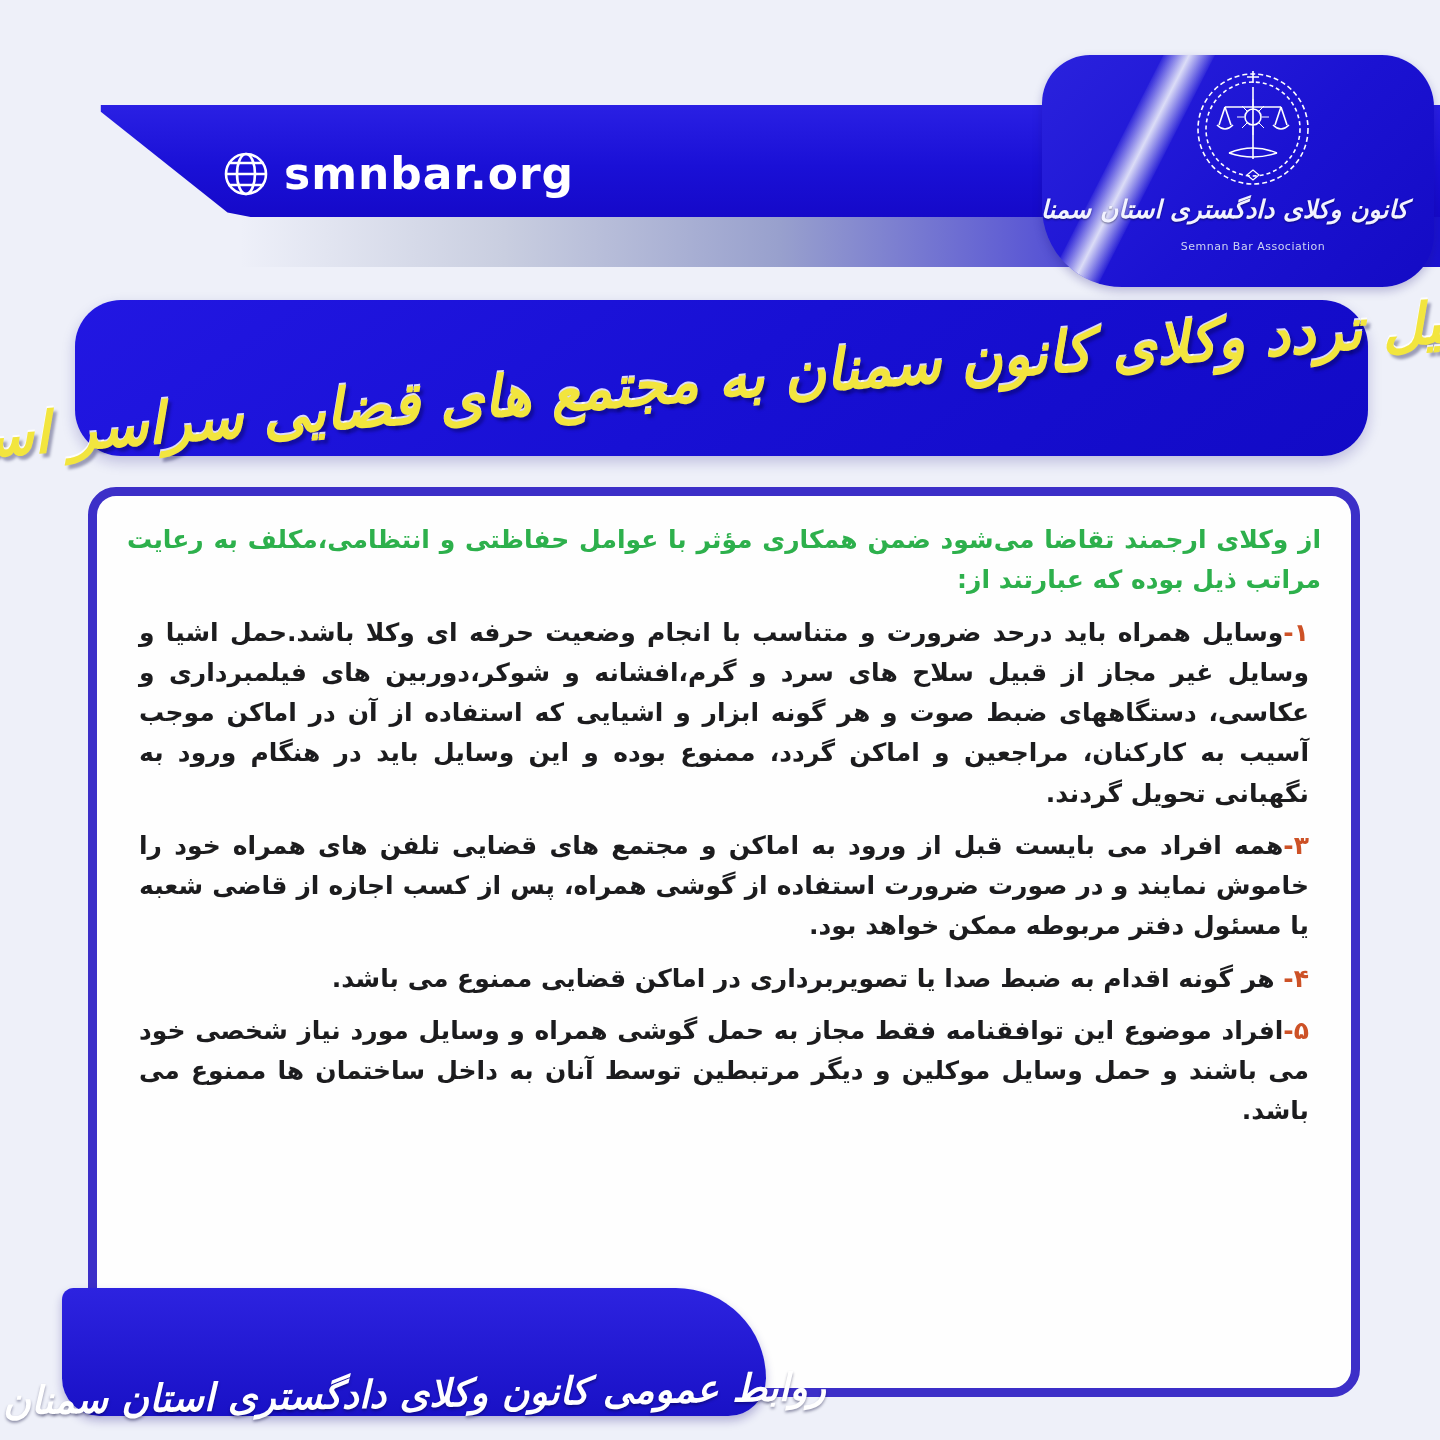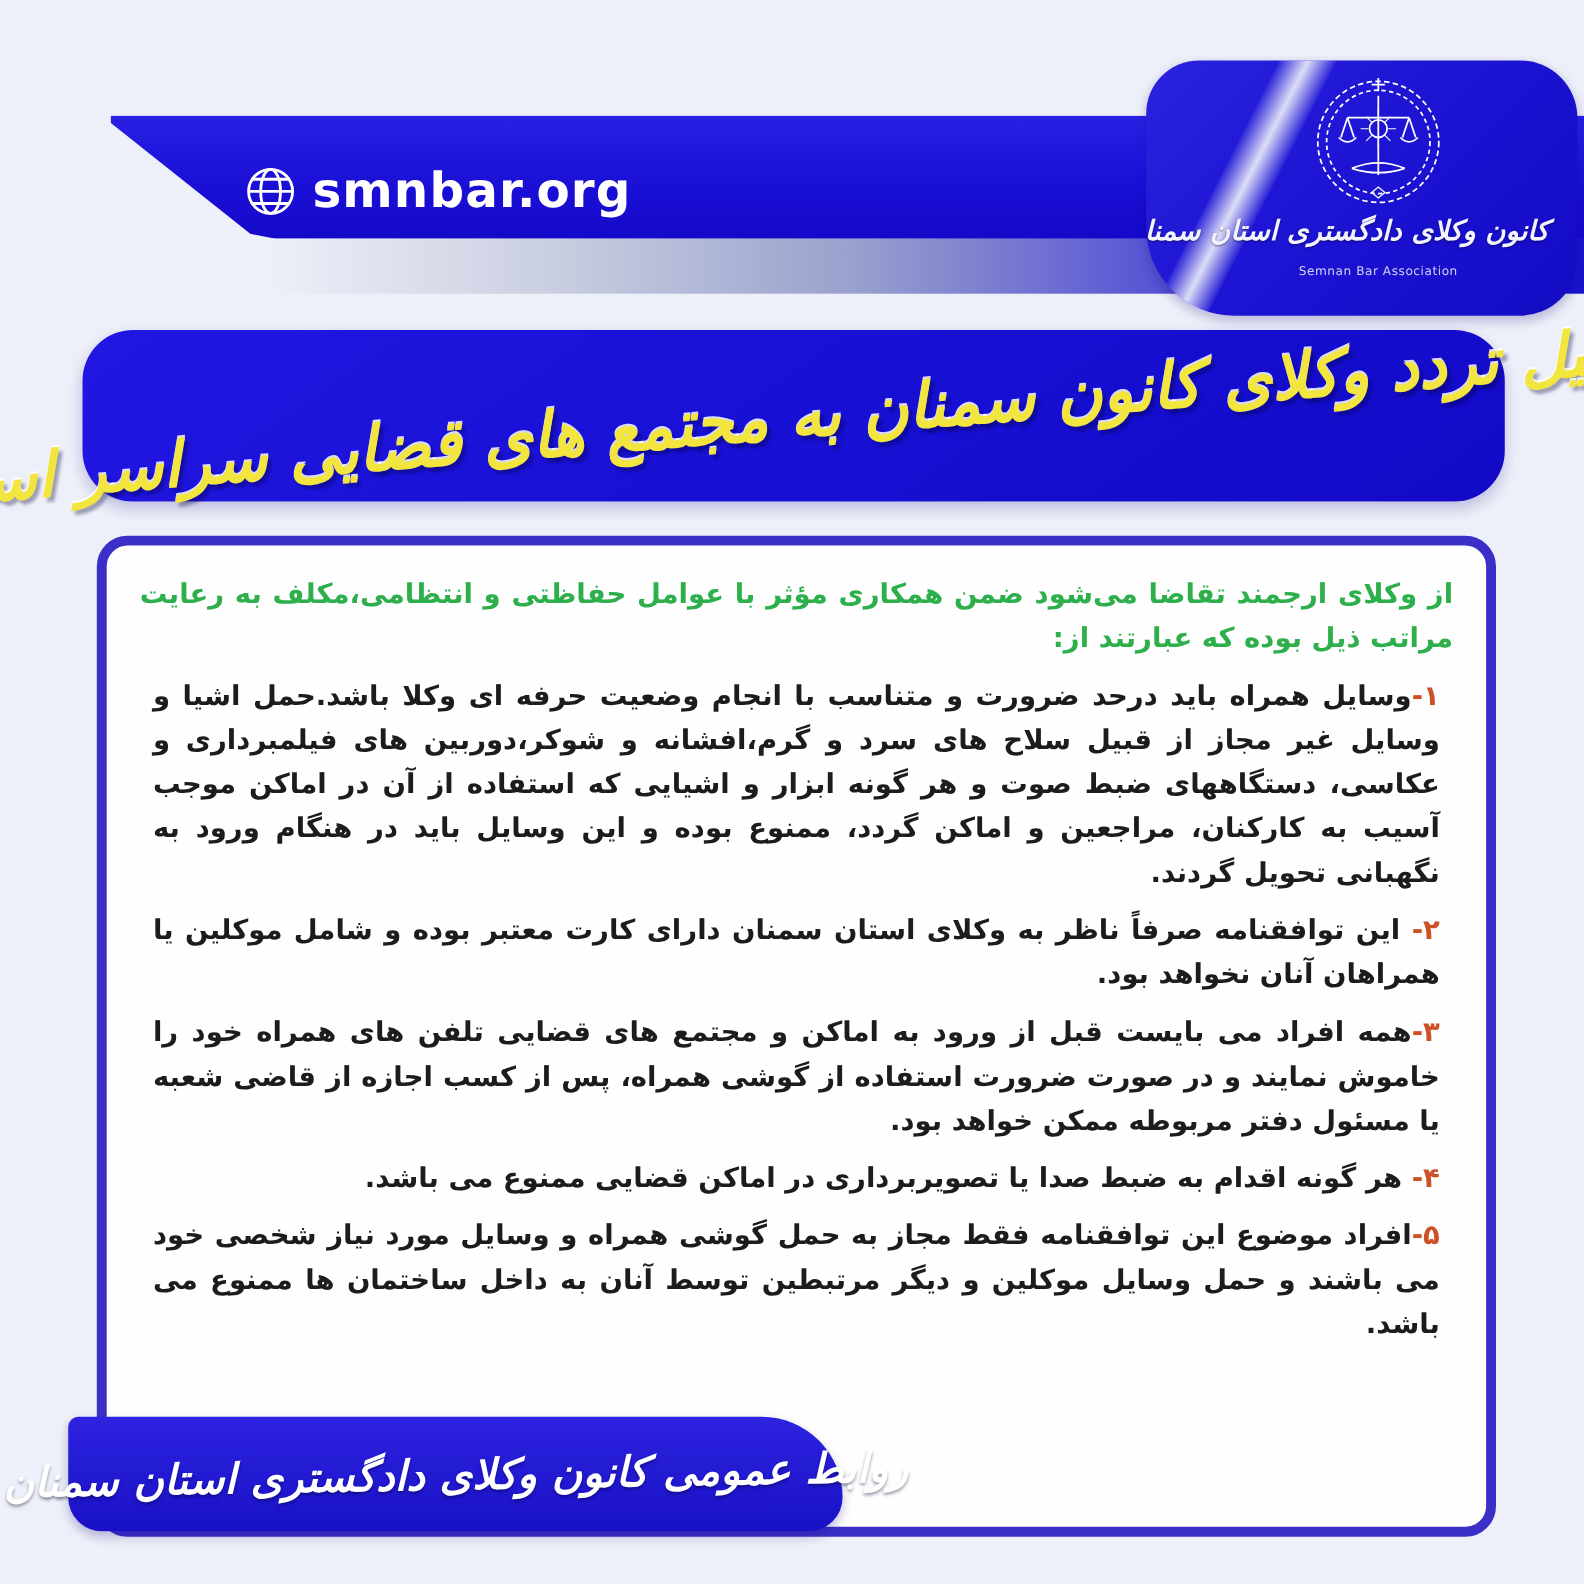--- a/index.html
+++ b/index.html
@@ -67,24 +67,24 @@
     background:#fefefe;border:9px solid #3c2fc8;border-radius:28px;
     box-sizing:border-box;padding:24px 30px 10px 30px;
     direction:rtl;text-align:justify;
     font-size:25px;font-weight:bold;line-height:1.61;color:#1c1c1e;
   }
   .intro{color:#2db04c;margin:0 0 2px 0;}
   .item{margin:12px;}
   .item .num{color:#cd5126;}
   
   .footer-ribbon{
-    position:absolute;left:62px;top:1288px;width:704px;height:104px;z-index:5;
+    position:absolute;left:62px;top:1288px;width:704px;height:128px;z-index:5;
     background:linear-gradient(to bottom,#2d23e0,#1911c6);
     border-radius:14px 110px 46px 46px;
-    display:flex;align-items:center;justify-content:center;
+    display:flex;align-items:flex-end;justify-content:center;
     box-shadow:0 5px 10px rgba(25,15,130,.28);
   }
   .footer-text{
     direction:rtl;color:#ffffff;font-size:38px;font-weight:bold;font-style:italic;
     white-space:nowrap;transform:rotate(-1deg);
     font-family:"DejaVu Serif","DejaVu Sans",serif;
     text-shadow:0 2px 3px rgba(0,0,50,.4);
   }
 </style>
 </head>
@@ -152,21 +152,20 @@
 
 <div class="title-banner">
   <div class="title-text">تسهیل تردد وکلای کانون سمنان به مجتمع های قضایی سراسر استان</div>
 </div>
 
 <div class="notice-box">
   <p class="intro">از وکلای ارجمند تقاضا می‌شود ضمن همکاری مؤثر با عوامل حفاظتی و انتظامی،مکلف به رعایت مراتب ذیل بوده که عبارتند از:</p>
 
   <p class="item"><span class="num">۱-</span><span>وسایل همراه باید درحد ضرورت و متناسب با انجام وضعیت حرفه ای وکلا باشد.حمل اشیا و وسایل غیر مجاز از قبیل سلاح های سرد و گرم،افشانه و شوکر،دوربین های فیلمبرداری و عکاسی، دستگاههای ضبط صوت و هر گونه ابزار و اشیایی که استفاده از آن در اماکن موجب آسیب به کارکنان، مراجعین و اماکن گردد، ممنوع بوده و این وسایل باید در هنگام ورود به نگهبانی تحویل گردند.</span></p>
 
-  <p class="item"><span class="num">۲-</span><span> این توافقنامه صرفاً ناظر به وکلای استان سمنان دارای کارت معتبر بوده و شامل موکلین یا همراهان آنان نخواهد بود.</span></p>
 
   <p class="item"><span class="num">۳-</span><span>همه افراد می بایست قبل از ورود به اماکن و مجتمع های قضایی تلفن های همراه خود را خاموش نمایند و در صورت ضرورت استفاده از گوشی همراه، پس از کسب اجازه از قاضی شعبه یا مسئول دفتر مربوطه ممکن خواهد بود.</span></p>
 
   <p class="item"><span class="num">۴-</span><span> هر گونه اقدام به ضبط صدا یا تصویربرداری در اماکن قضایی ممنوع می باشد.</span></p>
 
   <p class="item"><span class="num">۵-</span><span>افراد موضوع این توافقنامه فقط مجاز به حمل گوشی همراه و وسایل مورد نیاز شخصی خود می باشند و حمل وسایل موکلین و دیگر مرتبطین توسط آنان به داخل ساختمان ها ممنوع می باشد.</span></p>
 
 </div>
 
 <div class="footer-ribbon">

